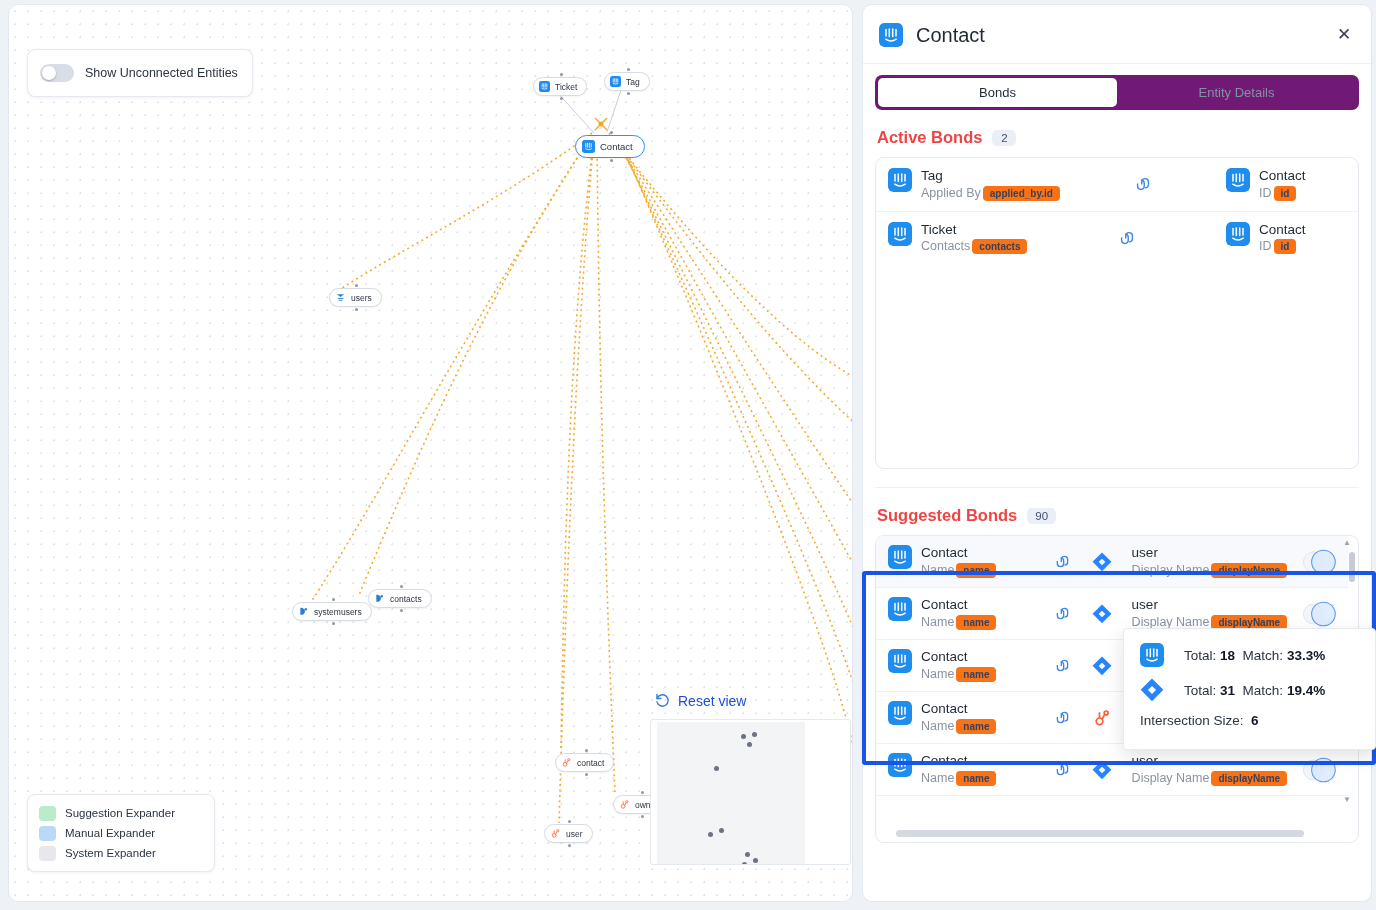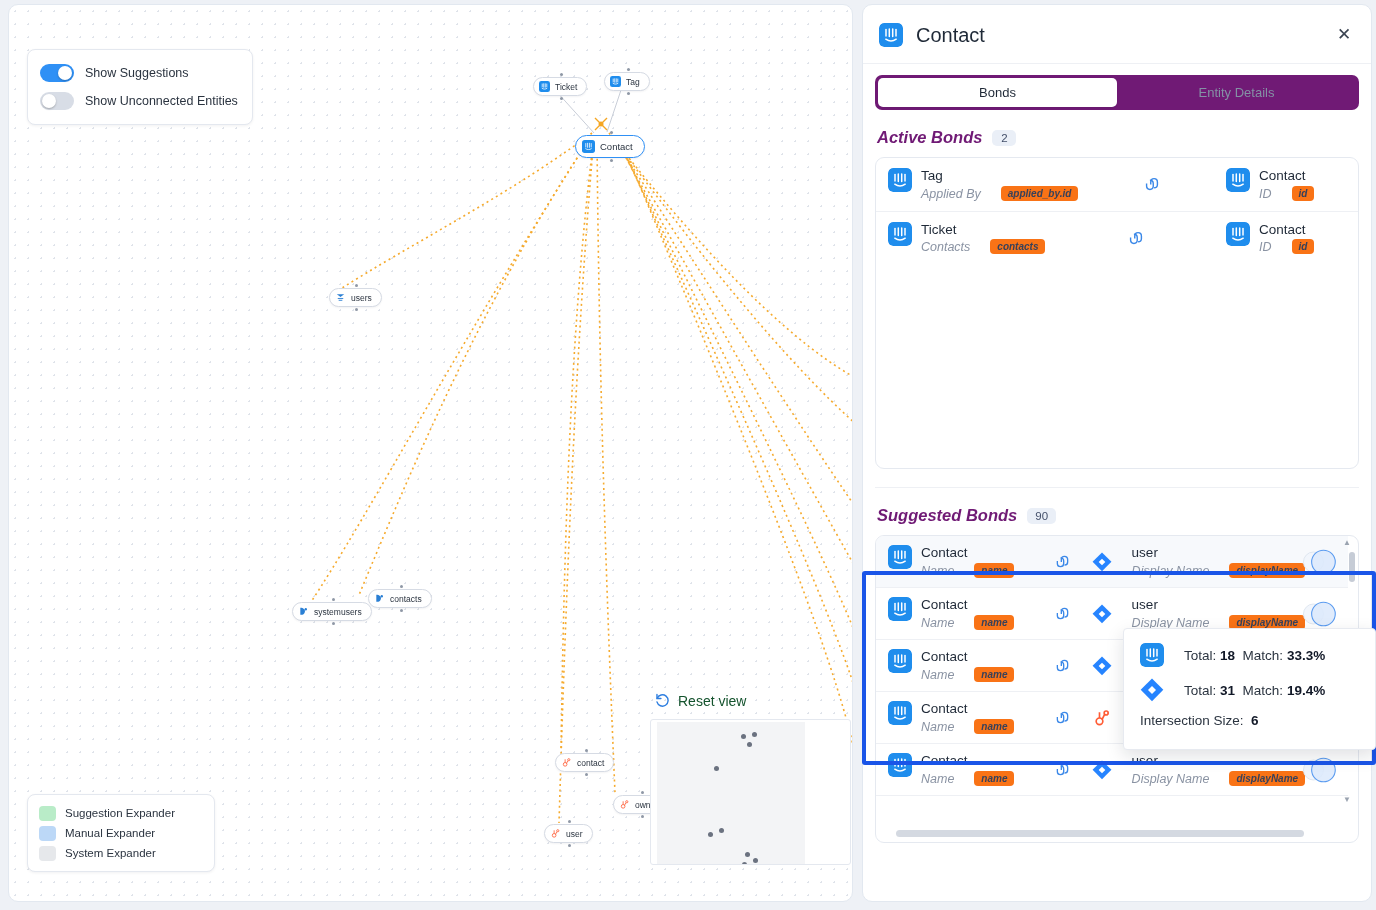--- a/index.html
+++ b/index.html
@@ -59,21 +59,21 @@
     padding: 8px 11px;
     box-shadow: 0 1px 3px rgba(16,24,40,.06);
   }
   .legend-row { display: flex; align-items: center; gap: 9px; height: 20px; }
   .legend-sw { width: 17px; height: 15px; border-radius: 4px; flex: none; }
   .legend-text { font-size: 11.5px; color: #2b3440; white-space: nowrap; }
 
   .reset-view {
     position: absolute; left: 645px; top: 687px;
     display: flex; align-items: center; gap: 7px;
-    color: #14532d; font-size: 14px; cursor: pointer;
+    color: #1d4ed8; font-size: 14px; cursor: pointer;
   }
   .reset-view svg { display: block; }
 
   .minimap {
     position: absolute; left: 641px; top: 714px;
     width: 201px; height: 146px;
     background: #ffffff;
     border: 1px solid #e4e8ef;
     border-radius: 3px;
     overflow: hidden;
@@ -142,21 +142,21 @@
   .tab {
     flex: 1; text-align: center;
     padding: 7px 0;
     font-size: 13px; color: #7b8characters;
     border-radius: 5px; cursor: pointer;
     color: #8491a5;
   }
   .tab.active { background: #ffffff; color: #1f2937; box-shadow: 0 1px 2px rgba(16,24,40,.09); }
 
   .sec-title-row { display: flex; align-items: center; gap: 10px; padding: 18px 14px 10px 14px; }
-  .sec-title { font-size: 16.5px; font-weight: bold; color: #701a75; font-style: italic; }
+  .sec-title { font-size: 16.5px; font-weight: bold; color: #ef4444; }
   .count-pill {
     background: #eaeff7; color: #44506a;
     font-size: 11.5px; border-radius: 5px;
     padding: 2px 8px; min-width: 24px; text-align: center;
   }
 
   .card {
     margin: 0 12px;
     border: 1px solid #e5e9f0;
     border-radius: 9px;
@@ -172,21 +172,21 @@
     gap: 8px;
     min-height: 52px;
   }
   .bond-row:last-child { border-bottom: none; }
   .ent {
     display: flex; align-items: flex-start; gap: 9px;
     min-width: 0;
   }
   .ent-txt { display: flex; flex-direction: column; gap: 2px; min-width: 0; }
   .ent-name { font-size: 13.5px; color: #1f2937; line-height: 1.15; }
-  .ent-sub { display: flex; align-items: flex-end; gap: 20px; font-style: italic; }
+  .ent-sub { display: flex; align-items: flex-start; gap: 2px; }
   .ent-field { font-size: 12.5px; color: #8a93a3; white-space: nowrap; }
   .chip {
     background: #f97316; color: #37415a;
     font-size: 10px; font-weight: bold;
     border-radius: 4px; padding: 2px 7px;
     white-space: nowrap;
   }
   .link-icon { color: #3b88e8; flex: none; }
   .icon-sq { width: 24px; height: 24px; flex: none; border-radius: 5px; display: block; }
 
@@ -385,26 +385,20 @@
         <circle cx="9" cy="16" r="4" fill="none" stroke="#ff5c35" stroke-width="1.8"></circle>
         <line x1="9" y1="12" x2="9" y2="5" stroke="#ff5c35" stroke-width="1.8"></line>
         <line x1="12" y1="14" x2="15" y2="8" stroke="#ff5c35" stroke-width="1.8"></line>
       </svg>
       <span>user</span>
       <span class="nhandle b"></span>
     </div>
 
     <div class="ctrl-box">
       <div class="ctrl-row">
-        <span class="switch on">
-            <span class="knob"></span>
-          </span>
-        <span class="ctrl-label">Show Suggestions</span>
-      </div>
-      <div class="ctrl-row">
         <span class="switch">
             <span class="knob"></span>
           </span>
         <span class="ctrl-label">Show Unconnected Entities</span>
       </div>
     </div>
 
     <div class="legend-box">
       <div class="legend-row">
         <span class="legend-sw" style="background:#b9ecc8"></span>

